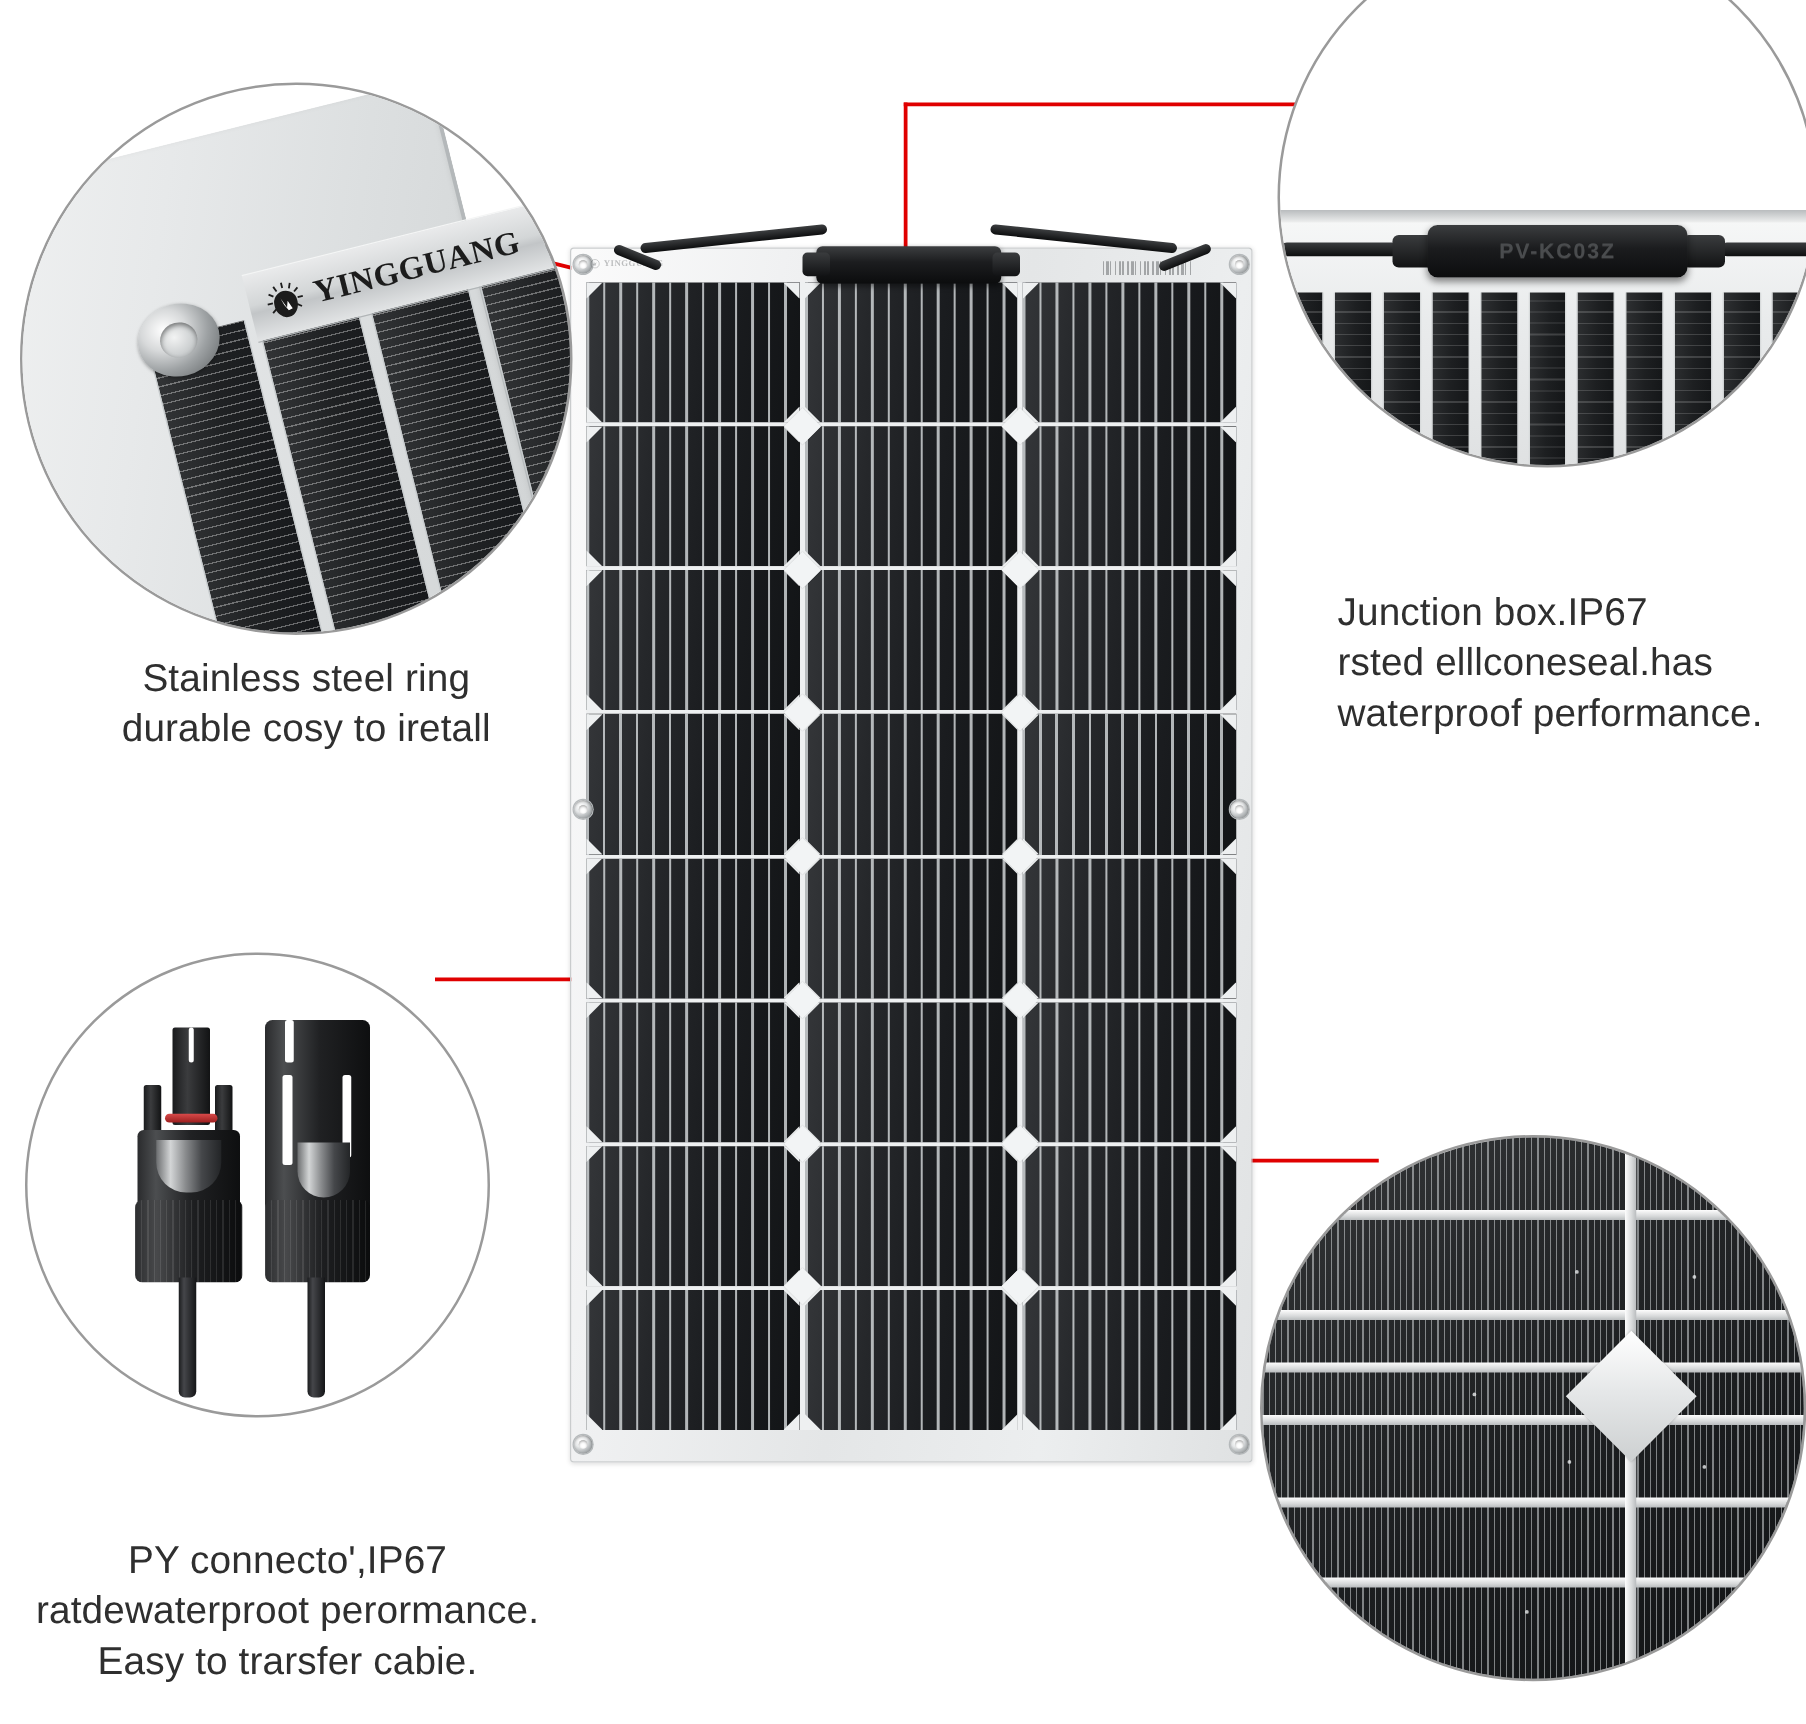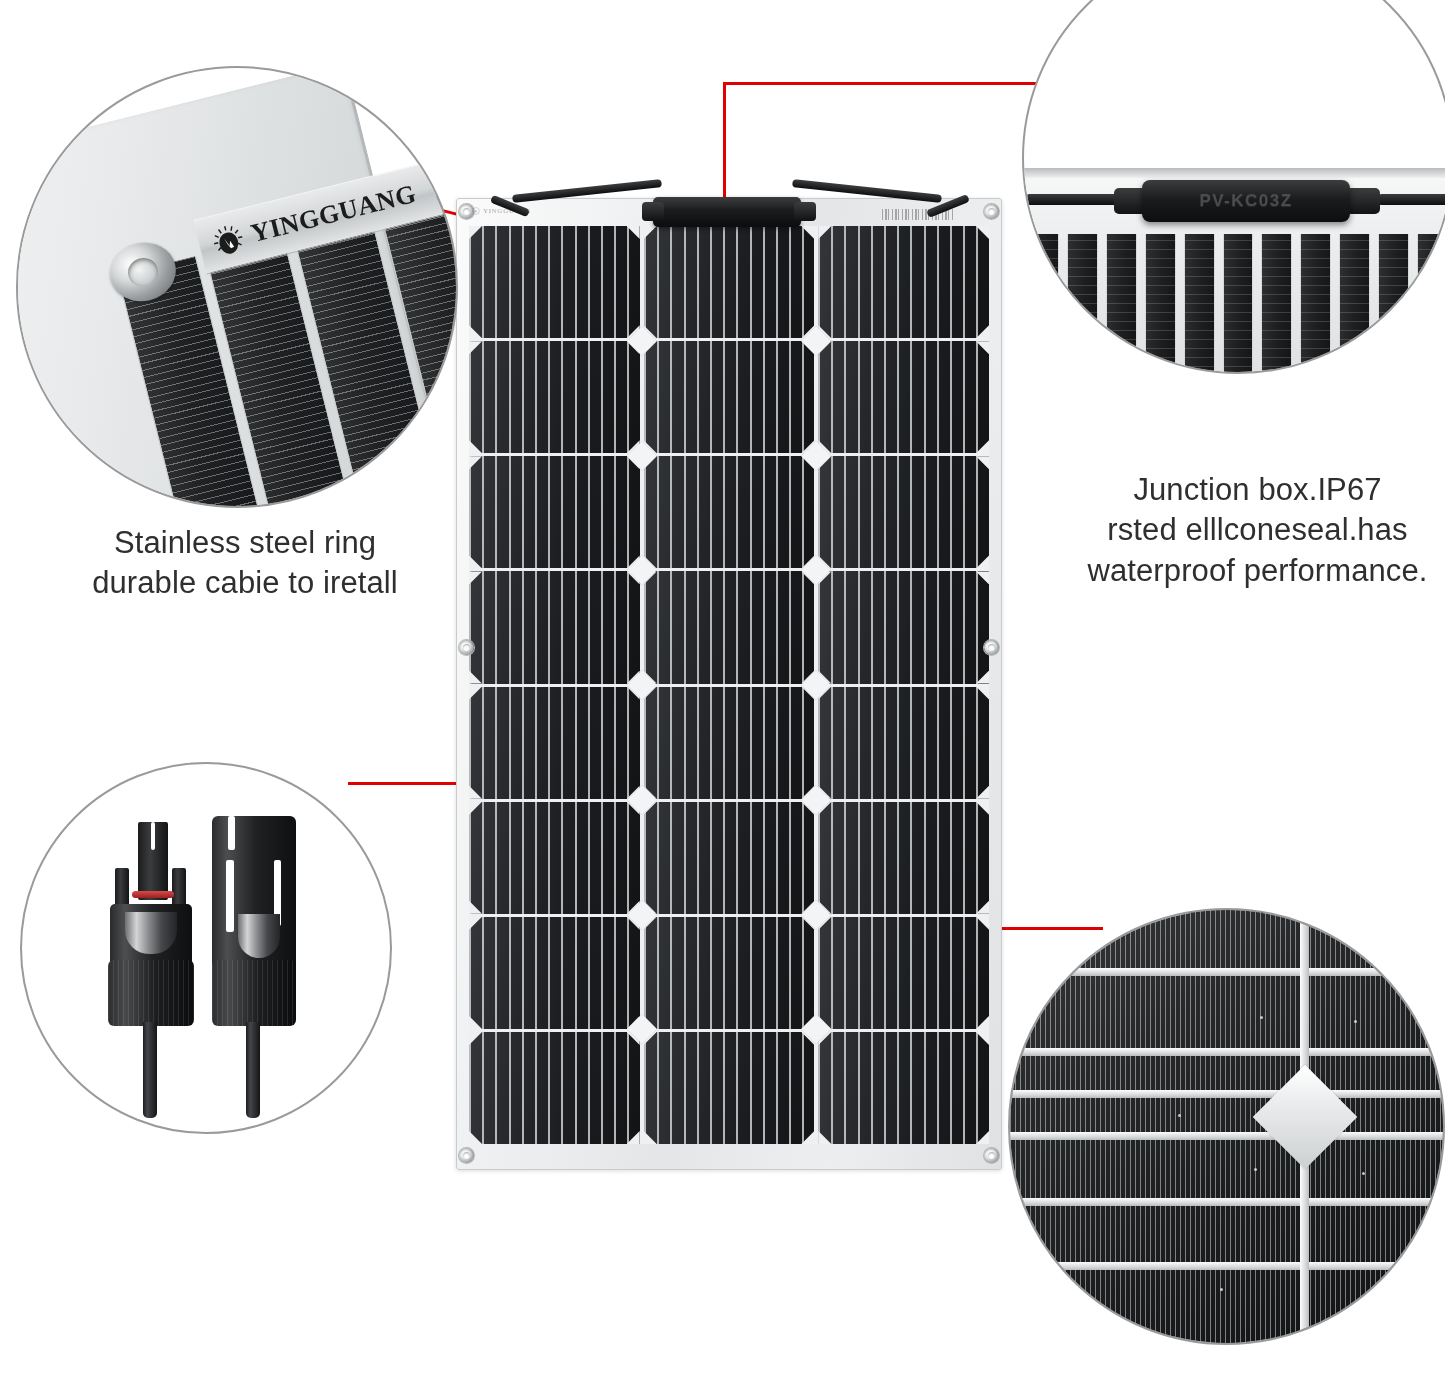--- a/index.html
+++ b/index.html
@@ -17,21 +17,21 @@
   .caption {
     position:absolute;
     font-size:31px;
     line-height:1.30;
     color:#2f2f2f;
     font-weight:400;
     letter-spacing:0.1px;
     white-space:pre-line;
   }
   #cap-ring    { left:30px;  top:523px;  width:430px; text-align:center; }
-  #cap-jbox    { left:1070px;top:470px;  width:375px; text-align:center; }
+  #cap-jbox    { left:1070px;top:470px;  width:375px; text-align:left; }
   #cap-conn    { left:0px;   top:1228px; width:460px; text-align:center; }
   #cap-cell    { left:1030px;top:1330px; width:415px; text-align:left; }
 
   
   .red { position:absolute; background:#e00000; }
   .redline-h { height:3px; }
   .redline-v { width:3px; }
   .red-diag  { position:absolute; transform-origin:0 50%; height:3px; background:#e00000; }
   .arrowdot  { position:absolute; width:9px; height:9px; background:#e00000;
                border-radius:50%; }
@@ -616,18 +616,21 @@
       <div class="speck" style="left:250px; top:106px;"></div>
       <div class="speck" style="left:344px; top:110px;"></div>
       <div class="speck" style="left:168px; top:204px;"></div>
       <div class="speck" style="left:244px; top:258px;"></div>
       <div class="speck" style="left:352px; top:262px;"></div>
       <div class="speck" style="left:210px; top:378px;"></div>
     </div>
   </div>
 
   <div class="caption" id="cap-ring">Stainless steel ring
-durable cabie to iretall</div>
+durable cosy to iretall</div>
   <div class="caption" id="cap-jbox">Junction box.IP67
 rsted elllconeseal.has
 waterproof performance.</div>
+  <div class="caption" id="cap-conn">PY connecto',IP67
+ratdewaterproot perormance.
+Easy to trarsfer cabie.</div>
 
 </div>
 
 </body></html>

